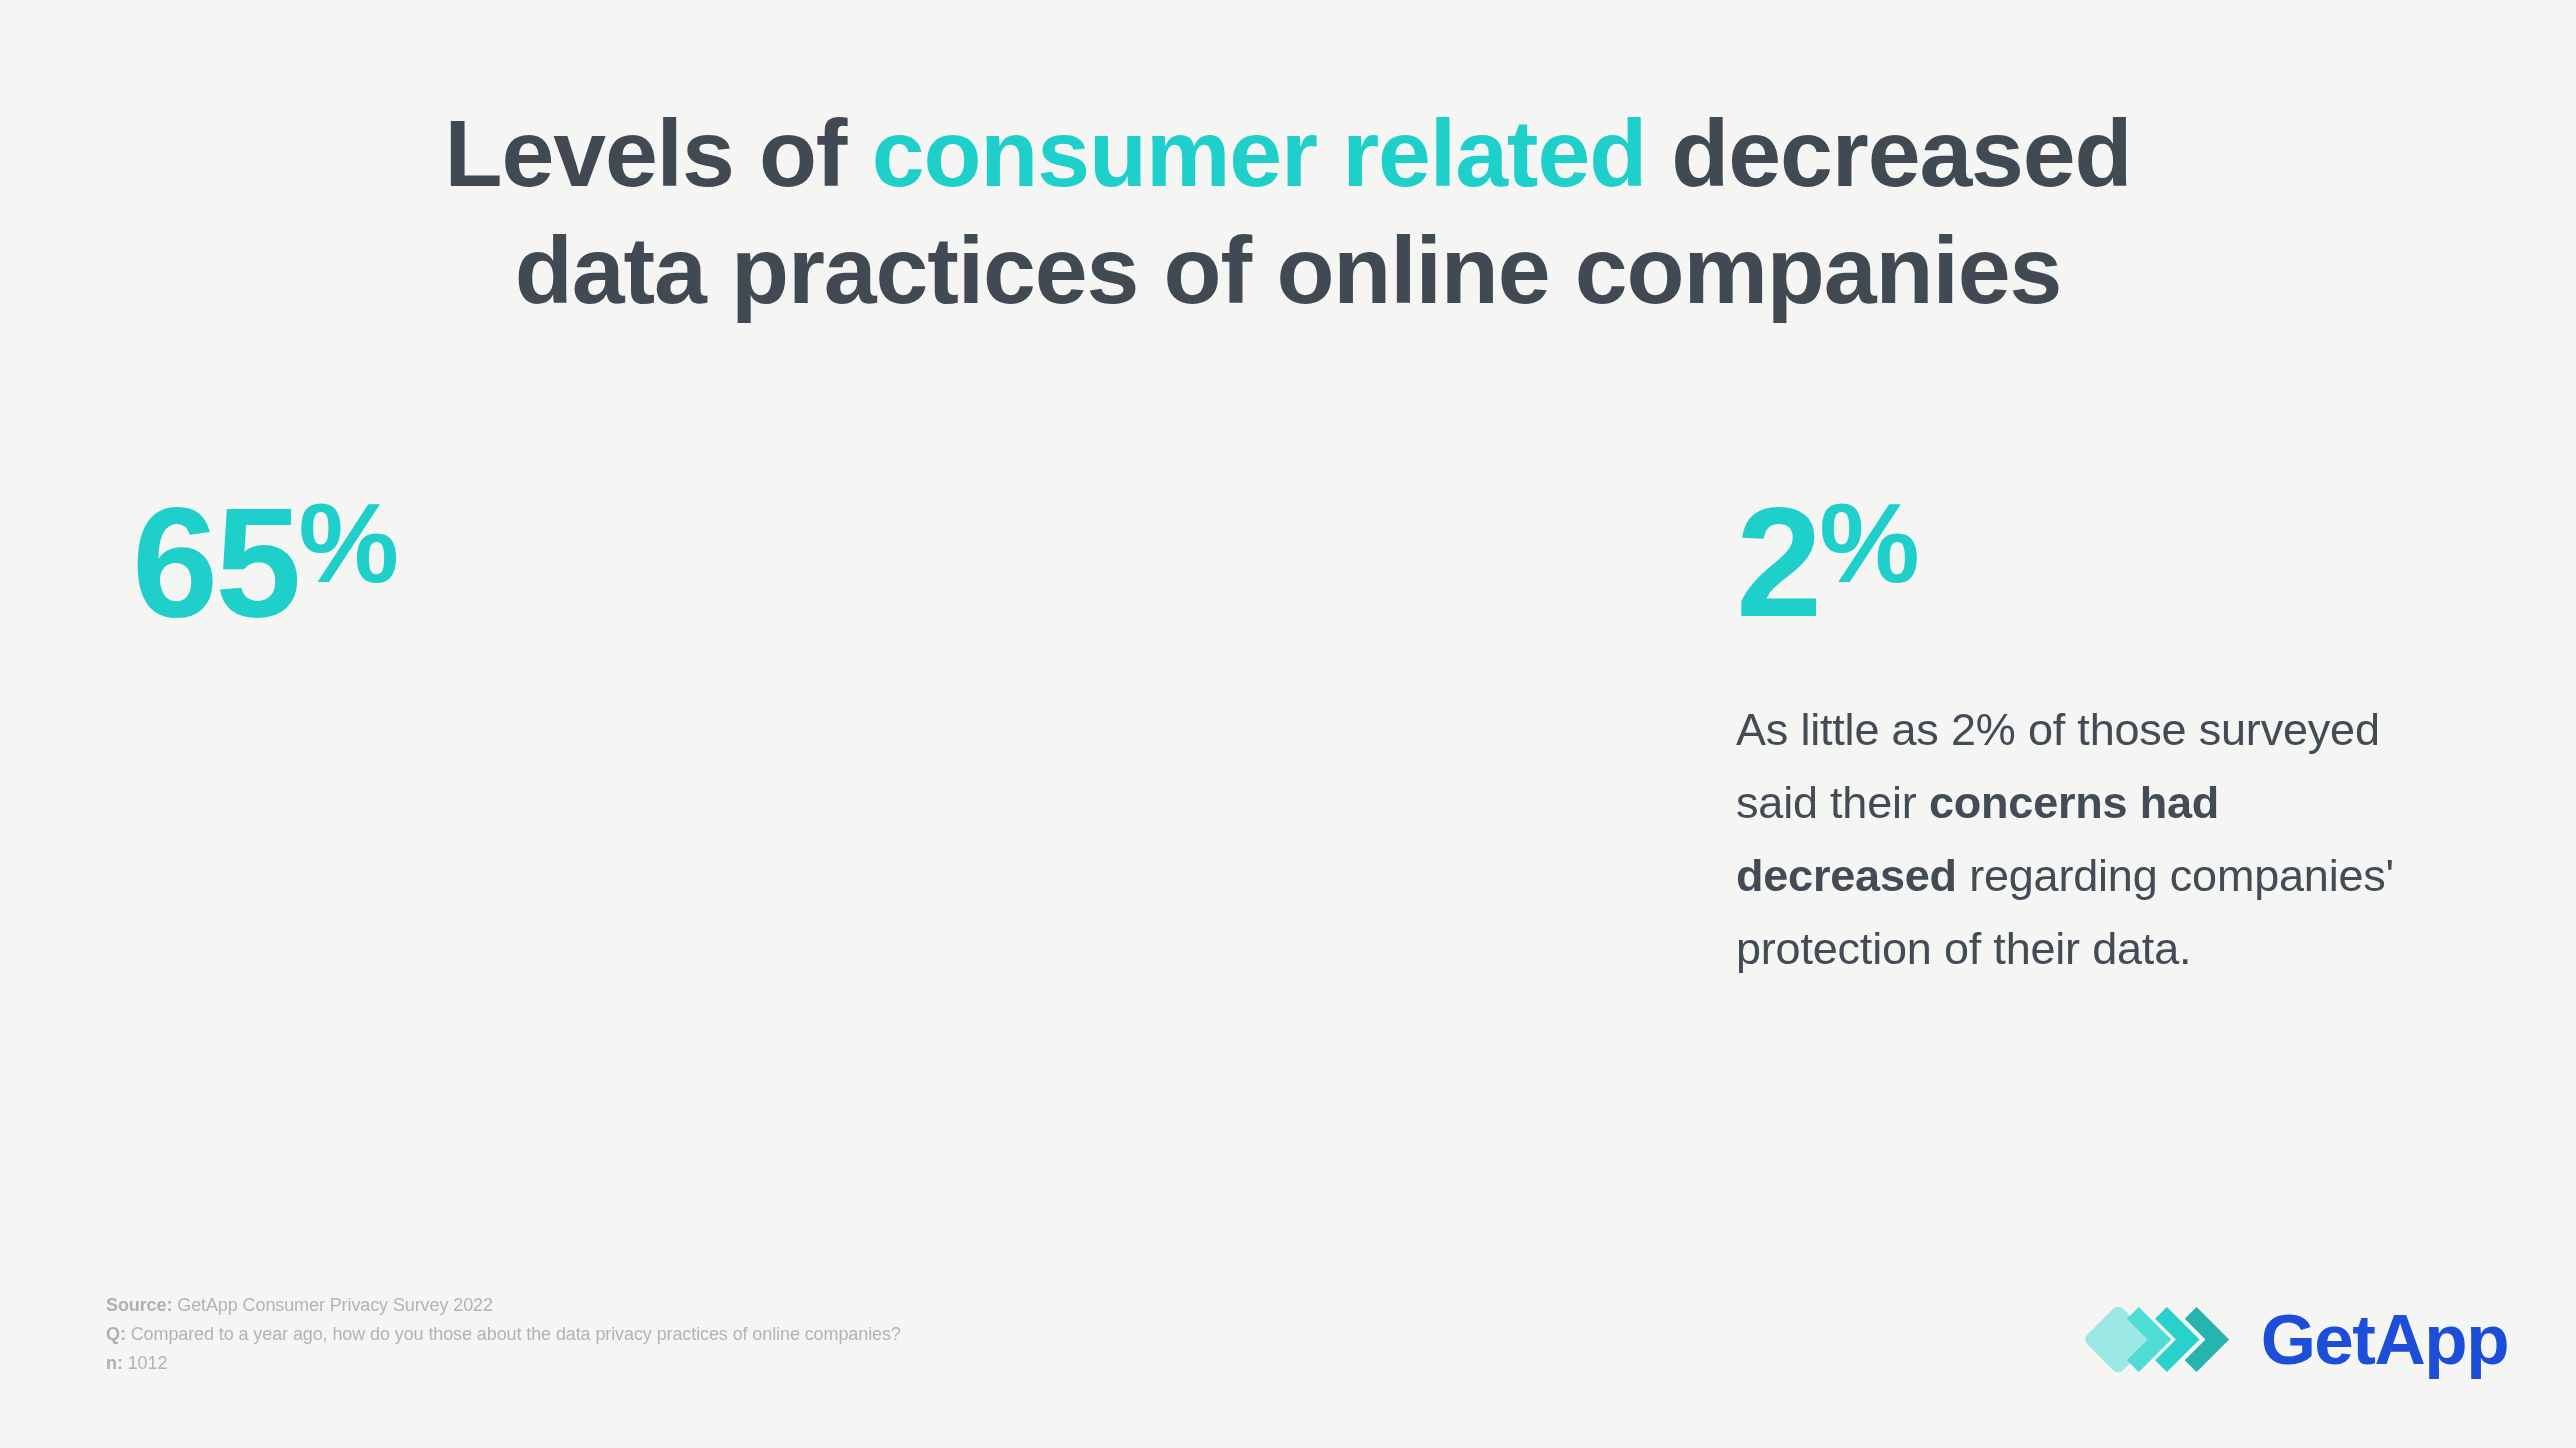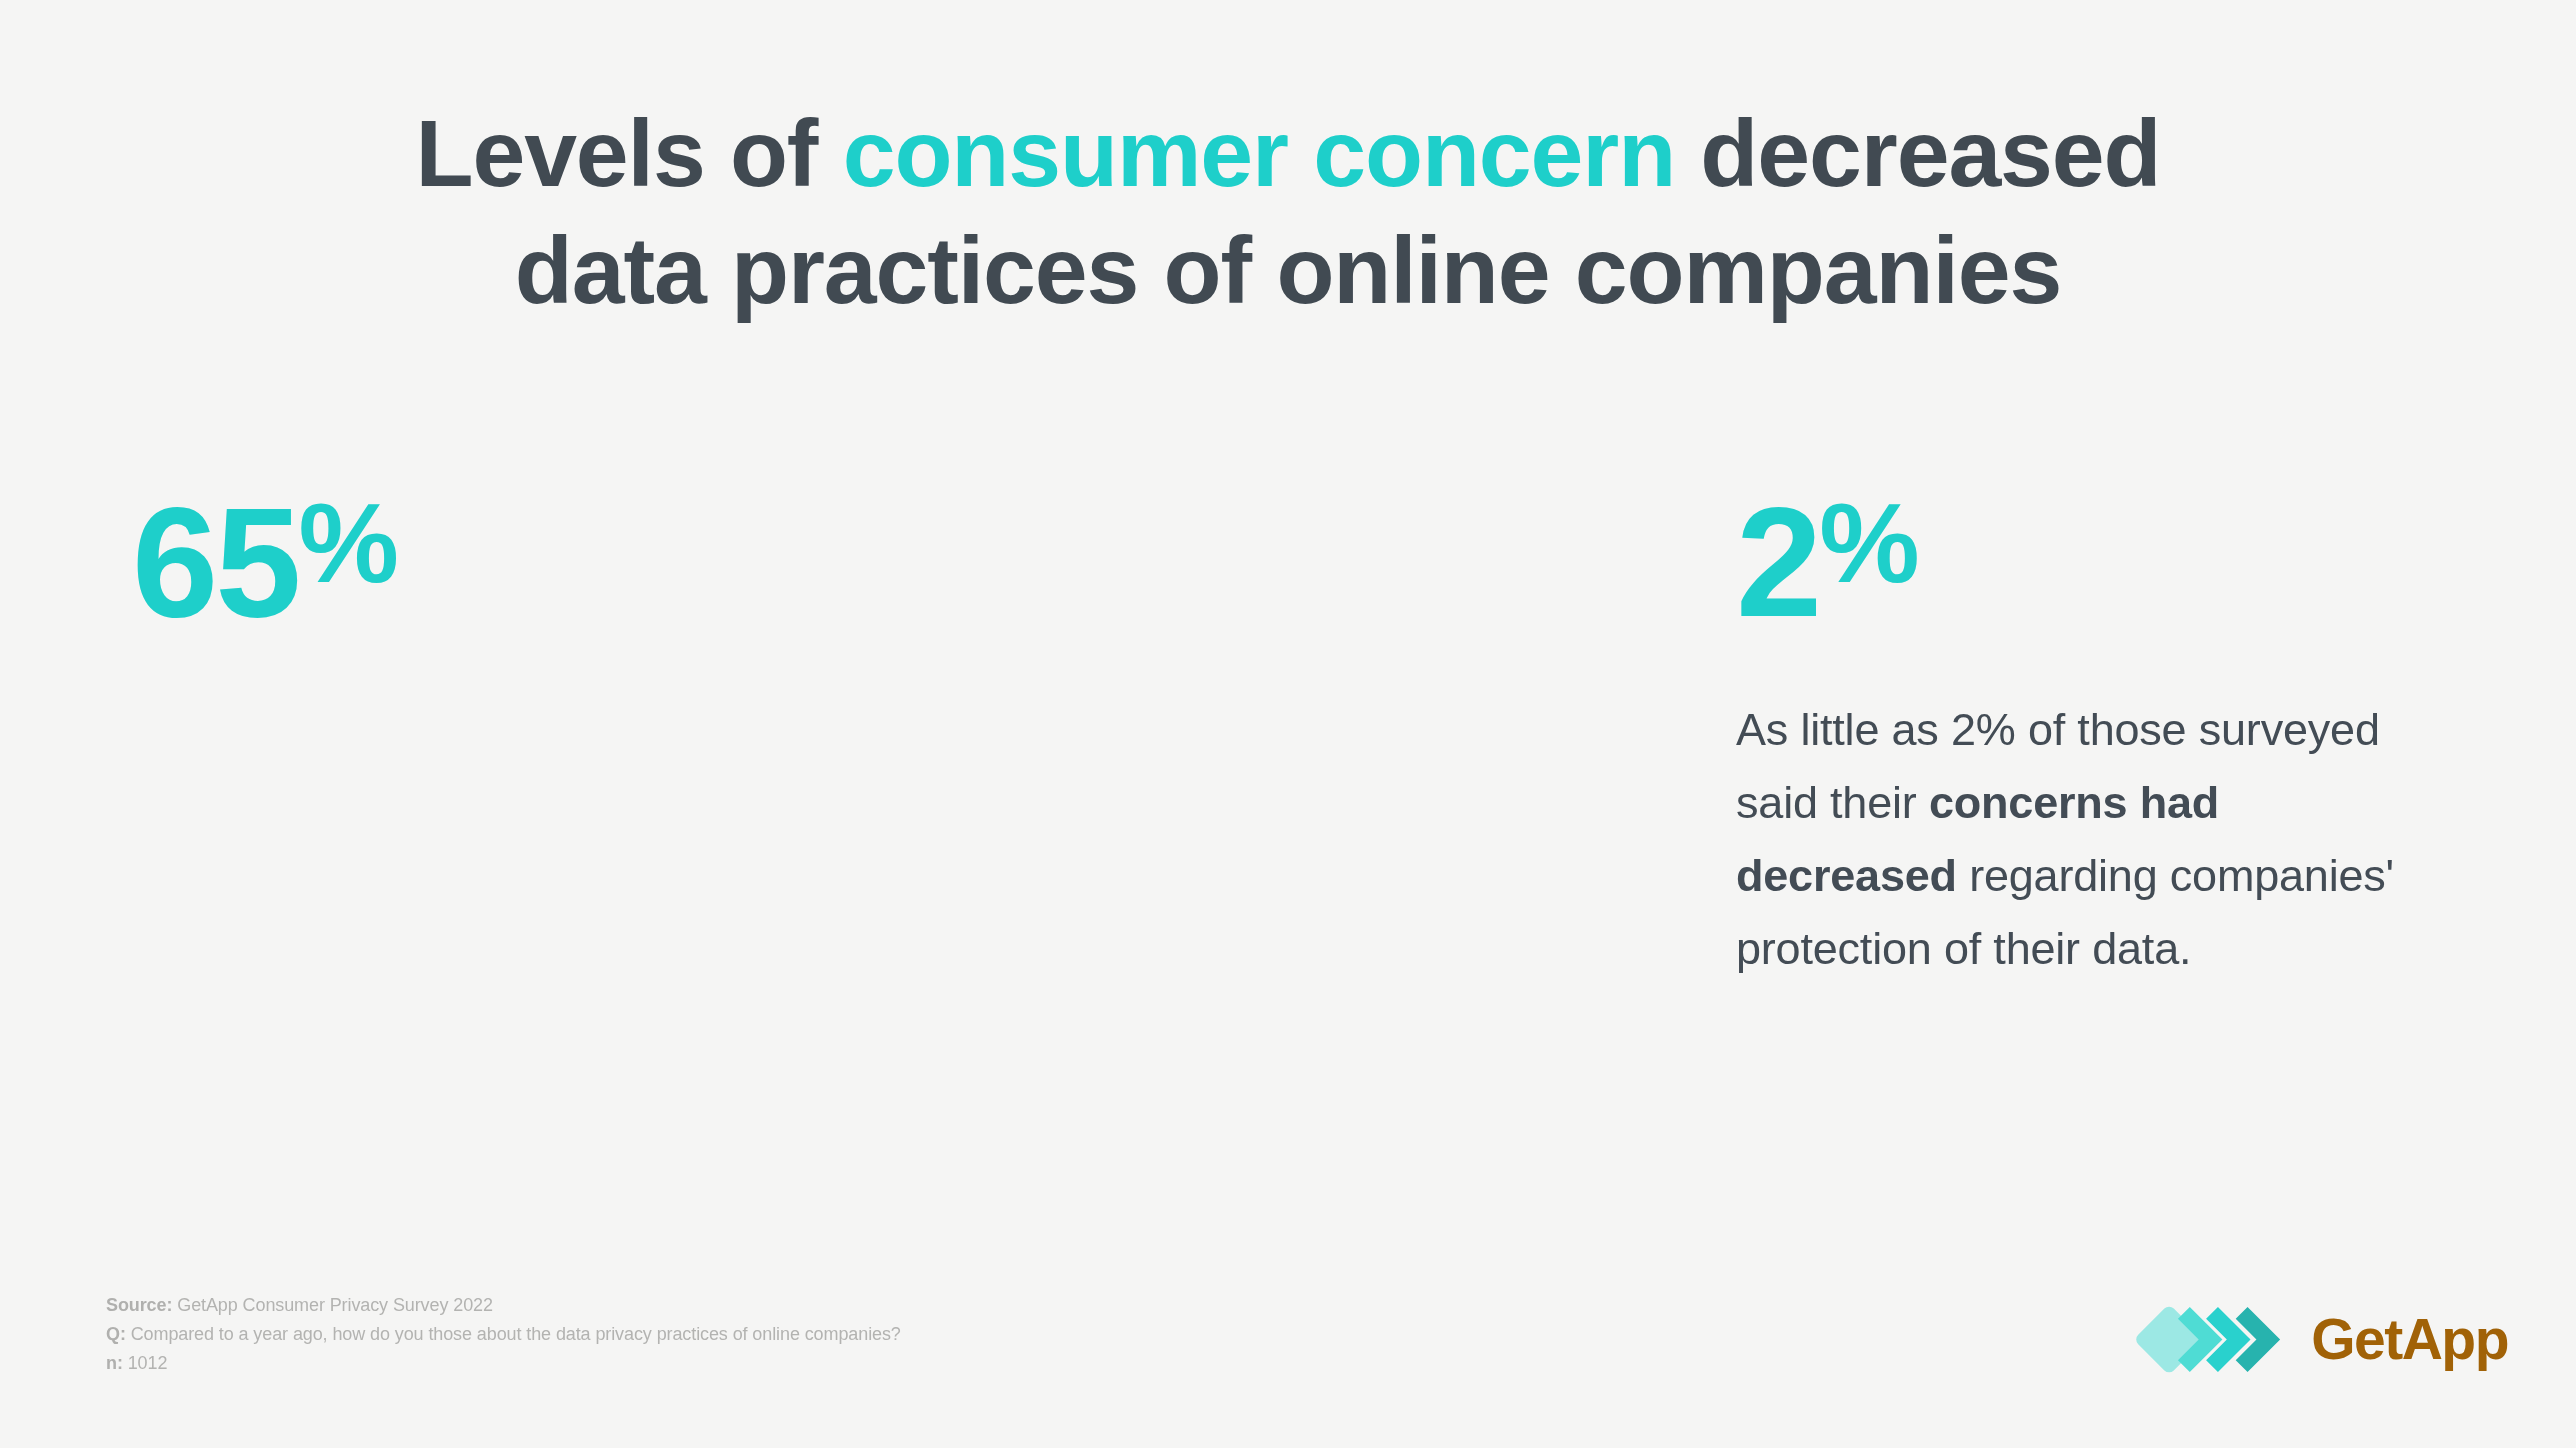--- a/index.html
+++ b/index.html
@@ -107,35 +107,35 @@
     align-items: center;
     height: 77px;
   }
   .logo-mark {
     width: 157px;
     height: 77px;
     position: relative;
     margin-right: 19.3px;
   }
   .logo-word {
-    font-size: 57px;
+    font-size: 71px;
     font-weight: 700;
-    color: #a16207;
+    color: #1d4ed8;
     letter-spacing: -1.5px;
     line-height: 1;
     text-align: right;
   }
 </style>
 </head>
 <body>
 
 <div class="canvas">
 
   <div class="title-block">
-    <div class="title-line"><span>Levels of </span><span class="title-accent">consumer concern</span><span> decreased</span></div>
+    <div class="title-line"><span>Levels of </span><span class="title-accent">consumer related</span><span> decreased</span></div>
     <div class="title-line">data practices of online companies</div>
   </div>
 
   <div class="stats-row">
 
     <div class="stat-col stat-col-1">
       <div class="stat-figure"><span>65</span><span class="pct">%</span></div>
     </div>
 
     <div class="stat-col stat-col-2">

